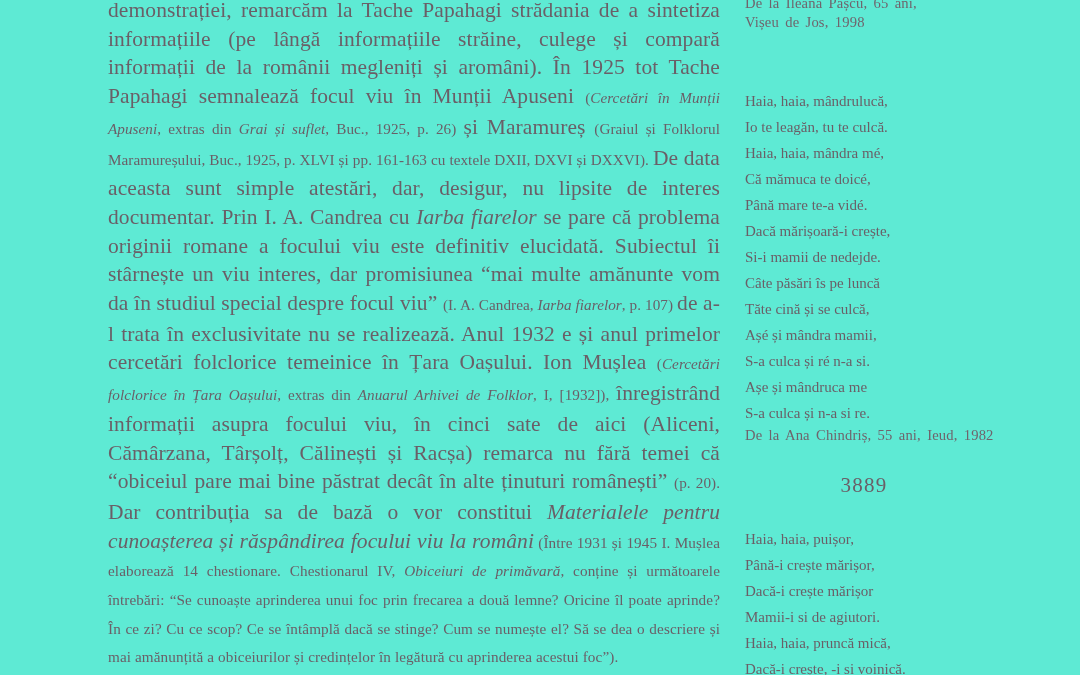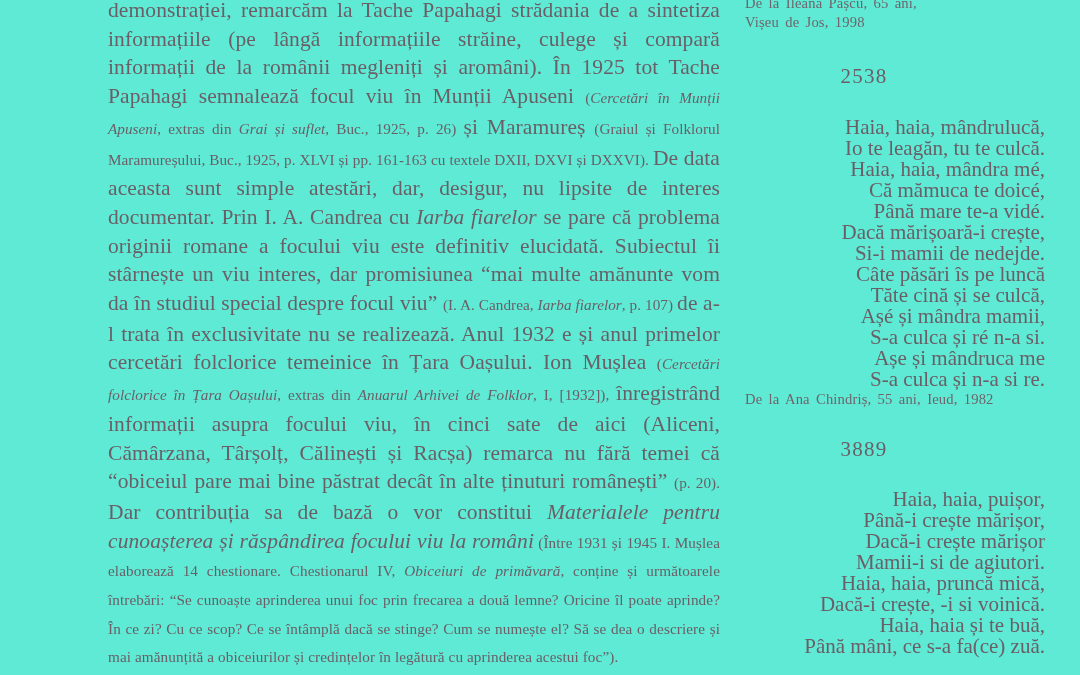--- a/index.html
+++ b/index.html
@@ -68,23 +68,22 @@
   .song-number {
     text-align: center;
     font-size: 21px;
     letter-spacing: 1.2px;
     margin: 0;
     width: 238px;
   }
   .verse {
     margin: 0;
     white-space: pre-line;
-    font-size: 21px;
-    line-height: 21px;
-    text-align: right;
+    font-size: 15px;
+    line-height: 26px;
   }
   .attrib {
     margin: 0;
     font-size: 14.6px;
     line-height: 19px;
     letter-spacing: 0.15px;
     color: #6f646c;
     white-space: pre-line;
   }
   .attrib.spaced { word-spacing: 2.5px; }
@@ -103,21 +102,20 @@
     <p><span>Aici, mulțumită răspunsurilor la chestionarul IV, Ion Mușlea va înregistra și sistematiza 15 informații deosebit de prețioase asupra răspândirii, producerii și credințelor legate de focul viu, conchizând că “cele arătate de T. Morariu și materialele date de noi indică o frecvență destul de mare a acestui interesant obicei până în zilele noastre” </span></p>
 
   </div>
 
   <div class="col-right">
 
     <p class="attrib spaced">De la Ileana Pașcu, 65 ani,
 Vișeu de Jos, 1998</p>
 
     <div class="sp-30"></div>
-    <p class="song-number">2538</p>
     <div class="sp-26"></div>
     <p class="verse">Haia, haia, mândrulucă,
 Io te leagăn, tu te culcă.
 Haia, haia, mândra mé,
 Că mămuca te doicé,
 Până mare te-a vidé.
 Dacă mărișoară-i crește,
 Si-i mamii de nedejde.
 Câte păsări îs pe luncă
 Tăte cină și se culcă,

